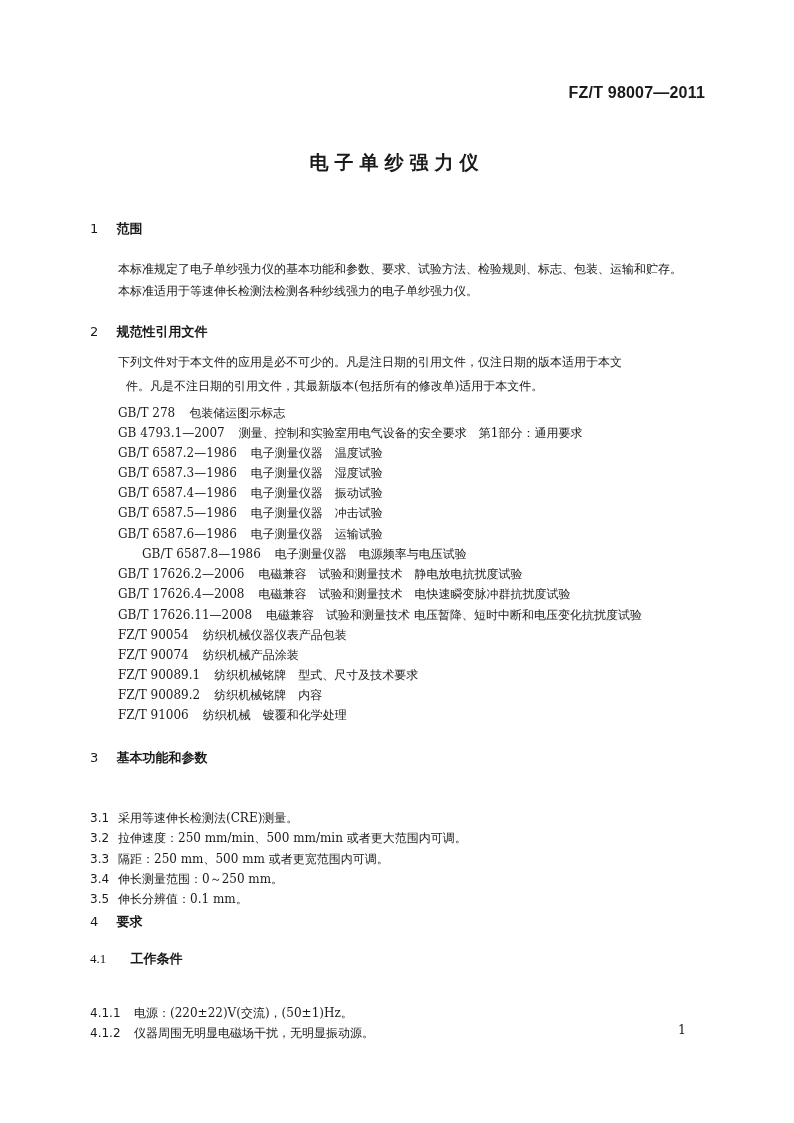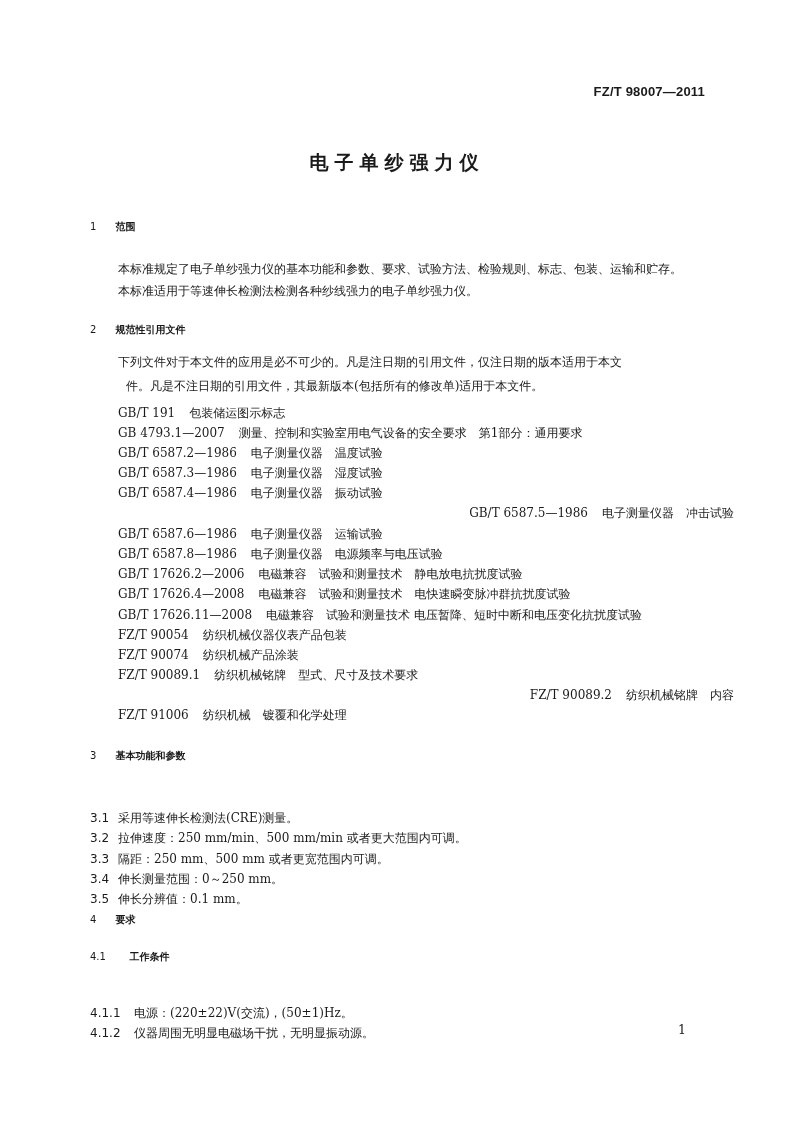--- a/index.html
+++ b/index.html
@@ -4,34 +4,34 @@
 <style>
   html, body { margin: 0; padding: 0; background: #ffffff; }
   body {
     width: 794px; height: 1123px; position: relative; overflow: hidden;
     font-family: "DejaVu Serif", "Liberation Serif", serif;
     color: #1a1a1a;
   }
   .std-number {
     position: absolute; top: 84px; right: 89px;
     font-family: "Liberation Sans", "DejaVu Sans", sans-serif;
-    font-size: 13px; font-weight: bold; letter-spacing: 0.2px;
+    font-size: 16px; font-weight: bold; letter-spacing: 0.2px;
   }
   .doc-title {
     position: absolute; top: 150px; left: 0; width: 794px; text-align: center;
     font-family: "DejaVu Sans", "Liberation Sans", sans-serif;
     font-size: 19px; font-weight: bold; letter-spacing: 6px;
   }
   .heading {
     position: absolute; left: 90px;
     font-family: "DejaVu Sans", "Liberation Sans", sans-serif;
-    font-size: 10px; font-weight: bold;
+    font-size: 13px; font-weight: bold;
   }
   .heading .num { display: inline-block; min-width: 22px; font-weight: normal; }
-  .heading.sub .num { min-width: 36px; }
+  .heading.sub .num { min-width: 36px; font-family: Liberation Serif, serif; }
   .line {
     position: absolute; left: 90px; width: 616px;
     font-size: 12px; line-height: 20px; white-space: nowrap;
   }
   .indent { left: 118px; }
   .ref-code { display: inline-block; }
   .gap1 { display: inline-block; width: 14px; }
   .clause-num {
     display: inline-block; min-width: 28px;
     font-family: "DejaVu Sans", "Liberation Sans", sans-serif;
@@ -58,62 +58,62 @@
 <div class="line indent" style="top:281px;">本标准适用于等速伸长检测法检测各种纱线强力的电子单纱强力仪。</div>
 
 <div class="heading" style="top:323px;">
   <span class="num">2</span>
   <span>规范性引用文件</span>
 </div>
 <div class="line indent" style="top:352px;">下列文件对于本文件的应用是必不可少的。凡是注日期的引用文件，仅注日期的版本适用于本文</div>
 <div class="line" style="top:376px;margin-left:36px;">件。凡是不注日期的引用文件，其最新版本(包括所有的修改单)适用于本文件。</div>
 
 <div class="line indent" style="top:403px;">
-  <span class="ref-code">GB/T 191</span><span class="gap1"></span><span>包装储运图示标志</span>
+  <span class="ref-code">GB/T 278</span><span class="gap1"></span><span>包装储运图示标志</span>
 </div>
 <div class="line indent" style="top:423px;">
   <span class="ref-code">GB 4793.1—2007</span><span class="gap1"></span><span>测量、控制和实验室用电气设备的安全要求　第1部分：通用要求</span>
 </div>
 <div class="line indent" style="top:443px;">
   <span class="ref-code">GB/T 6587.2—1986</span><span class="gap1"></span><span>电子测量仪器　温度试验</span>
 </div>
 <div class="line indent" style="top:463px;">
   <span class="ref-code">GB/T 6587.3—1986</span><span class="gap1"></span><span>电子测量仪器　湿度试验</span>
 </div>
 <div class="line indent" style="top:483px;">
   <span class="ref-code">GB/T 6587.4—1986</span><span class="gap1"></span><span>电子测量仪器　振动试验</span>
 </div>
-<div class="line indent" style="top:503px;text-align:right;">
+<div class="line indent" style="top:503px;">
   <span class="ref-code">GB/T 6587.5—1986</span><span class="gap1"></span><span>电子测量仪器　冲击试验</span>
 </div>
 <div class="line indent" style="top:524px;">
   <span class="ref-code">GB/T 6587.6—1986</span><span class="gap1"></span><span>电子测量仪器　运输试验</span>
 </div>
-<div class="line indent" style="top:544px;">
+<div class="line indent" style="top:544px;margin-left:24px;">
   <span class="ref-code">GB/T 6587.8—1986</span><span class="gap1"></span><span>电子测量仪器　电源频率与电压试验</span>
 </div>
 <div class="line indent" style="top:564px;">
   <span class="ref-code">GB/T 17626.2—2006</span><span class="gap1"></span><span>电磁兼容　试验和测量技术　静电放电抗扰度试验</span>
 </div>
 <div class="line indent" style="top:584px;">
   <span class="ref-code">GB/T 17626.4—2008</span><span class="gap1"></span><span>电磁兼容　试验和测量技术　电快速瞬变脉冲群抗扰度试验</span>
 </div>
 <div class="line indent" style="top:605px;">
   <span class="ref-code">GB/T 17626.11—2008</span><span class="gap1"></span><span>电磁兼容　试验和测量技术 电压暂降、短时中断和电压变化抗扰度试验</span>
 </div>
 <div class="line indent" style="top:625px;">
   <span class="ref-code">FZ/T 90054</span><span class="gap1"></span><span>纺织机械仪器仪表产品包装</span>
 </div>
 <div class="line indent" style="top:645px;">
   <span class="ref-code">FZ/T 90074</span><span class="gap1"></span><span>纺织机械产品涂装</span>
 </div>
 <div class="line indent" style="top:665px;">
   <span class="ref-code">FZ/T 90089.1</span><span class="gap1"></span><span>纺织机械铭牌　型式、尺寸及技术要求</span>
 </div>
-<div class="line indent" style="top:685px;text-align:right;">
+<div class="line indent" style="top:685px;">
   <span class="ref-code">FZ/T 90089.2</span><span class="gap1"></span><span>纺织机械铭牌　内容</span>
 </div>
 <div class="line indent" style="top:705px;">
   <span class="ref-code">FZ/T 91006</span><span class="gap1"></span><span>纺织机械　镀覆和化学处理</span>
 </div>
 
 <div class="heading" style="top:749px;">
   <span class="num">3</span>
   <span>基本功能和参数</span>
 </div>

